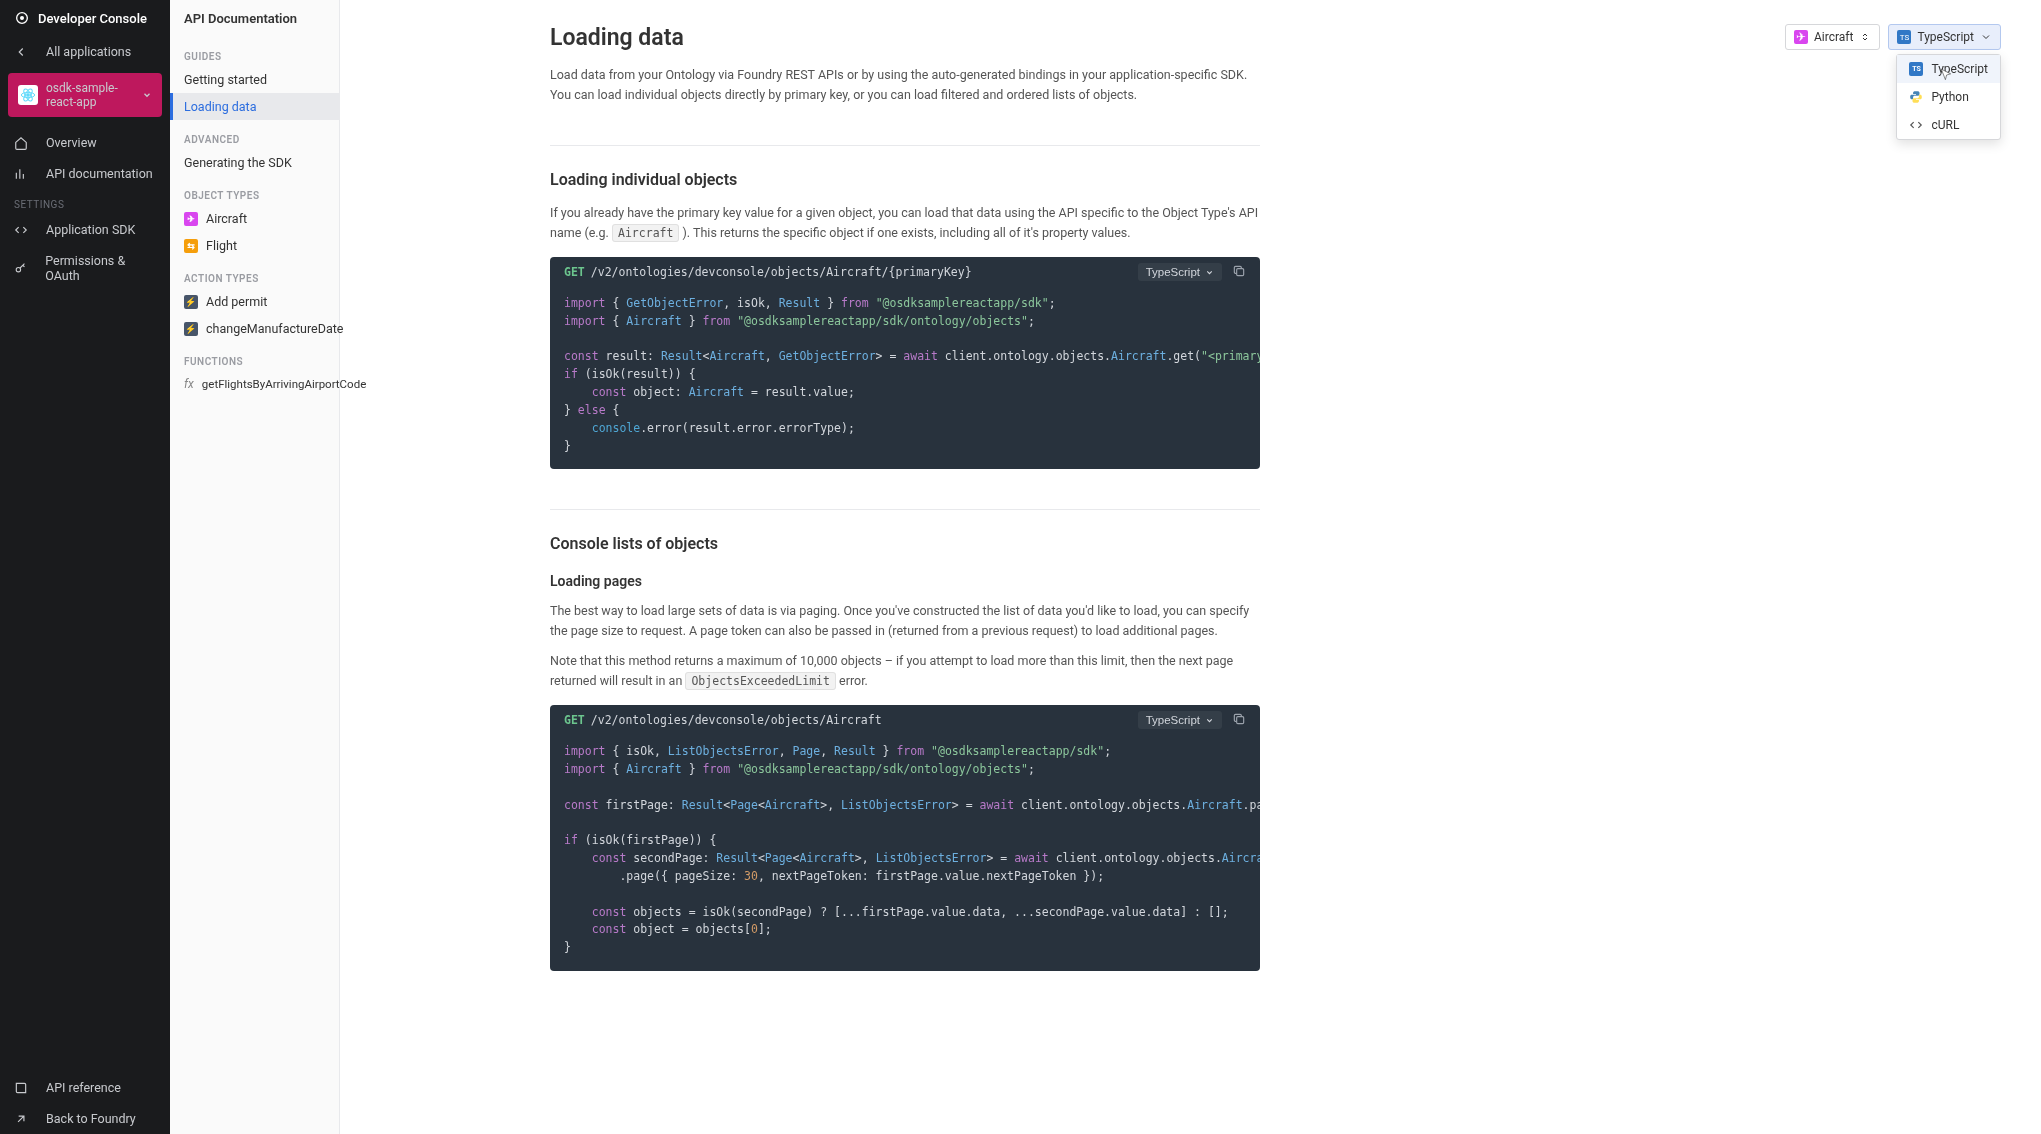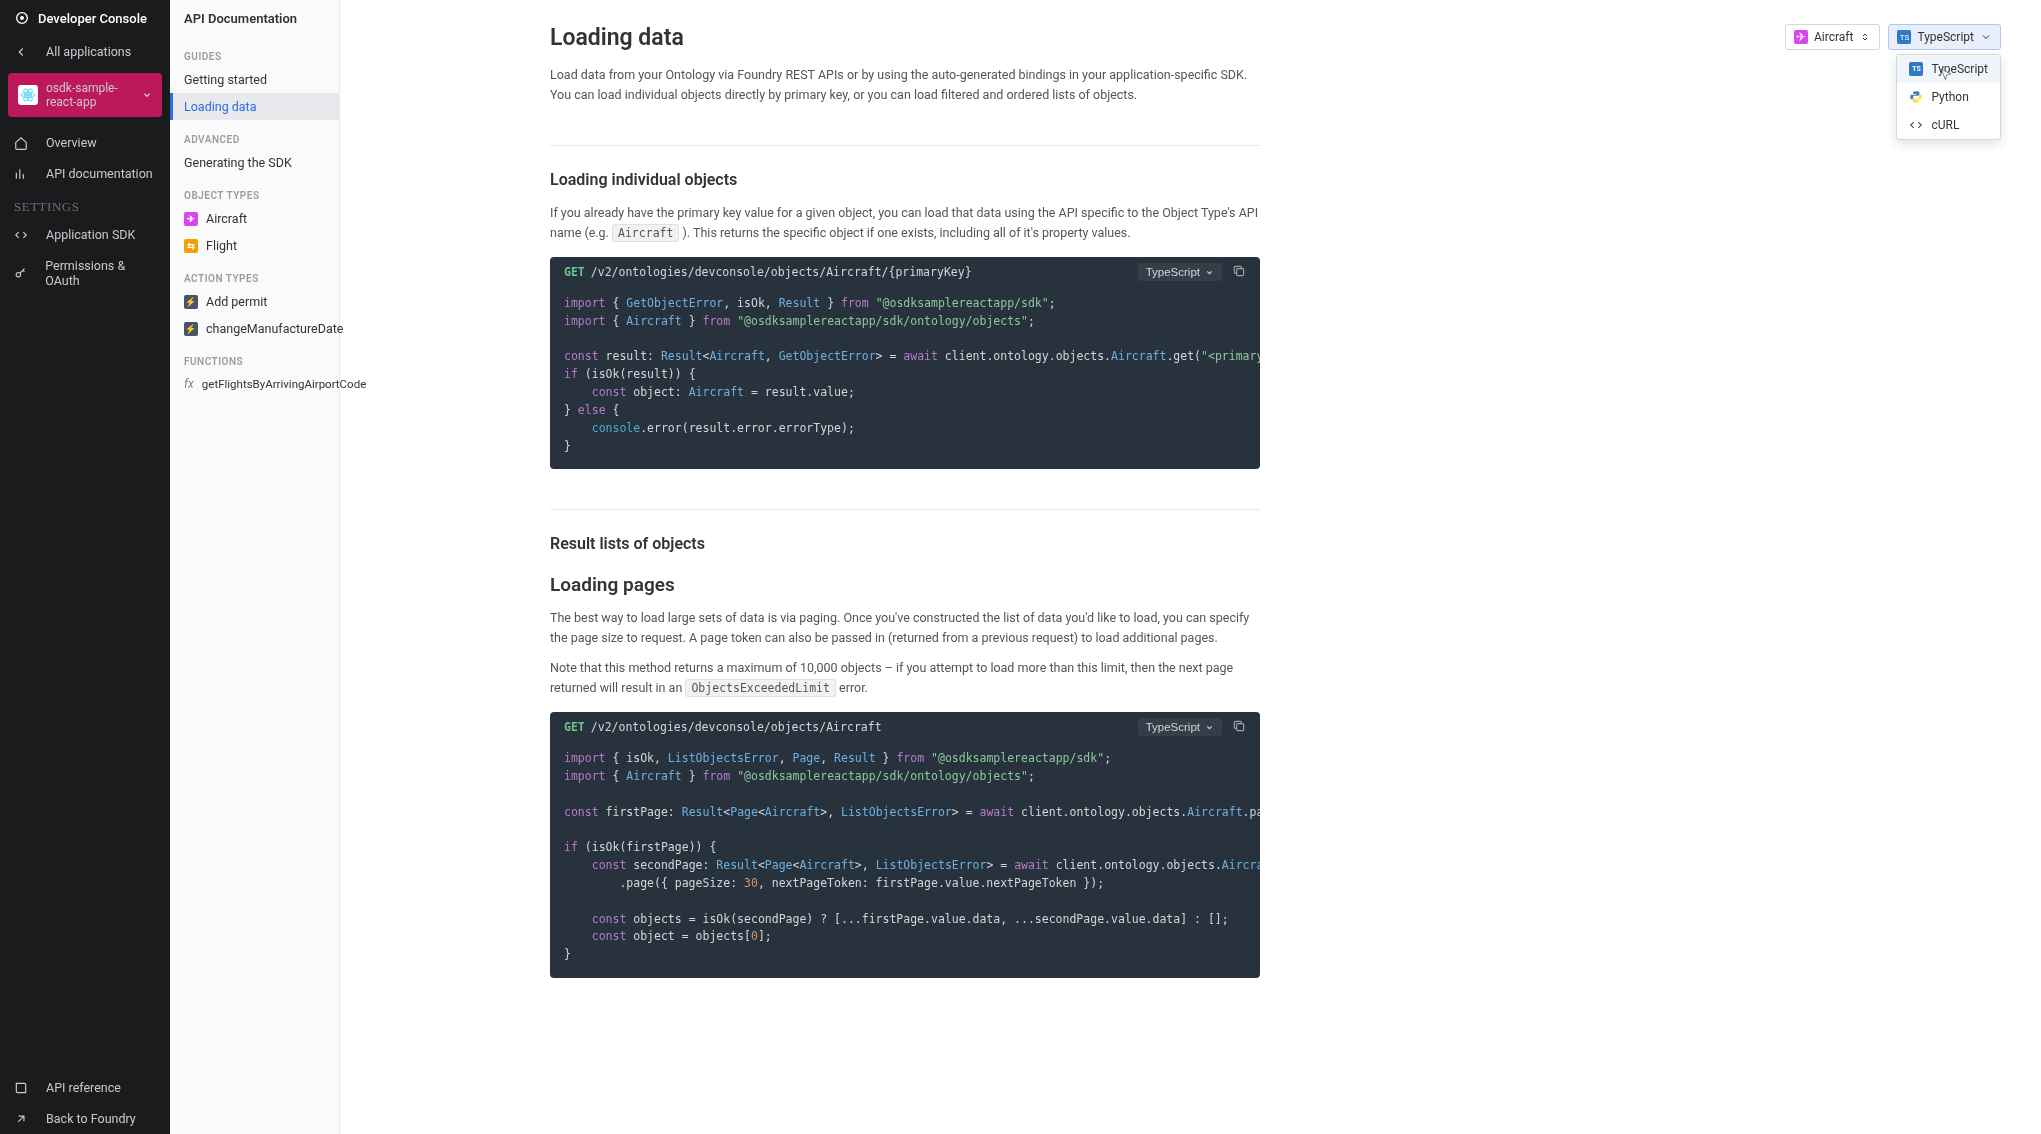--- a/index.html
+++ b/index.html
@@ -10,39 +10,39 @@
 
 .sidebar-dark { width: 170px; background: #1a1b1d; color: #c8cace; display: flex; flex-direction: column; font-size: 12.5px; }
 .sidebar-dark .header { display: flex; align-items: center; gap: 8px; padding: 10px 14px; color: #fff; font-weight: 500; font-size: 13px; }
 .sidebar-dark .header svg { width: 16px; height: 16px; }
 .sidebar-dark .row { display: flex; align-items: center; gap: 18px; padding: 8px 14px; cursor: pointer; }
 .sidebar-dark .row svg { width: 14px; height: 14px; stroke: currentColor; fill: none; }
 .sidebar-dark .app-box { display: flex; align-items: center; gap: 8px; padding: 8px 10px; margin: 6px 8px 10px 8px; background: #be185d; border-radius: 4px; cursor: pointer; }
 .sidebar-dark .app-box .app-icon { width: 20px; height: 20px; background: #fff; border-radius: 3px; display: flex; align-items: center; justify-content: center; flex-shrink: 0; }
 .sidebar-dark .app-box .app-name { font-size: 12px; line-height: 14px; overflow-wrap: anywhere; flex: 1; }
 .sidebar-dark .app-box .chevron { margin-left: auto; }
-.sidebar-dark .section-label { font-size: 13px; text-transform: uppercase; letter-spacing: 0.5px; color: #6b6e76; padding: 10px 14px 4px; font-family: Liberation Serif, serif; }
+.sidebar-dark .section-label { font-size: 10px; text-transform: uppercase; letter-spacing: 0.5px; color: #6b6e76; padding: 10px 14px 4px; }
 .sidebar-dark .spacer { flex: 1; }
 
 
 .sidebar-light { width: 170px; background: #fafafa; border-right: 1px solid #e8e9ec; display: flex; flex-direction: column; font-size: 12.5px; }
 .sidebar-light .title { font-weight: 600; font-size: 13px; padding: 11px 14px; color: #333; }
 .sidebar-light .section-label { font-size: 10px; text-transform: uppercase; letter-spacing: 0.5px; color: #9a9ca2; padding: 14px 14px 4px; font-weight: 600; }
 .sidebar-light .item { padding: 6px 14px; cursor: pointer; color: #333; }
 .sidebar-light .item.active { background: #e8e9ec; border-left: 3px solid #2c6ddf; padding-left: 11px; color: #2c6ddf; }
 .sidebar-light .icon-item { display: flex; align-items: center; gap: 8px; }
 .sidebar-light .obj-icon { width: 14px; height: 14px; border-radius: 2px; display: flex; align-items: center; justify-content: center; color: #fff; font-size: 9px; font-weight: bold; flex-shrink: 0; }
 .sidebar-light .fx-icon { font-style: italic; color: #888; font-size: 12px; width: 14px; text-align: center; }
 
 
 .main { flex: 1; overflow-y: auto; position: relative; }
 .main-inner { max-width: 790px; margin: 0 0 0 170px; padding: 24px 40px 60px; }
 h1 { font-size: 23px; font-weight: 600; margin-bottom: 14px; }
 h2 { font-size: 16px; font-weight: 600; margin: 40px 0 14px; padding-top: 24px; border-top: 1px solid #e8e9ec; }
-h3 { font-size: 19px; font-weight: 600; margin: 20px 0 12px; }
+h3 { font-size: 14px; font-weight: 600; margin: 20px 0 12px; }
 p { font-size: 12.5px; line-height: 1.6; color: #555; margin-bottom: 10px; }
 code.inline { font-family: ui-monospace, SFMono-Regular, Menlo, monospace; background: #f2f2f2; border: 1px solid #e0e0e0; border-radius: 3px; padding: 1px 5px; font-size: 11.5px; }
 
 
 .top-controls { position: absolute; top: 24px; right: 40px; display: flex; gap: 8px; align-items: flex-start; }
 .select-btn { display: flex; align-items: center; gap: 6px; border: 1px solid #d6d7da; background: #fff; border-radius: 3px; padding: 5px 8px; cursor: pointer; font-size: 12px; }
 .select-btn.highlight { background: #e8eefb; border-color: #b3c8ef; }
 .select-btn svg { width: 12px; height: 12px; }
 .select-btn .obj-icon { width: 14px; height: 14px; border-radius: 2px; display: flex; align-items: center; justify-content: center; color: #fff; }
 
@@ -260,21 +260,21 @@
 
 <span class="tok-kw">const</span> result: <span class="tok-type">Result</span>&lt;<span class="tok-type">Aircraft</span>, <span class="tok-type">GetObjectError</span>&gt; = <span class="tok-kw">await</span> client.ontology.objects.<span class="tok-type">Aircraft</span>.get(<span class="tok-str">"&lt;primaryKey&gt;"</span>);
 <span class="tok-kw">if</span> (isOk(result)) {
     <span class="tok-kw">const</span> object: <span class="tok-type">Aircraft</span> = result.value;
 } <span class="tok-kw">else</span> {
     <span class="tok-fn">console</span>.error(result.error.errorType);
 }</div>
       </div>
 
 
-      <h2>Result lists of objects</h2>
+      <h2>Console lists of objects</h2>
       <h3>Loading pages</h3>
       <p>The best way to load large sets of data is via paging. Once you've constructed the list of data you'd like to load, you can specify the page size to request. A page token can also be passed in (returned from a previous request) to load additional pages.</p>
       <p>
         <span>Note that this method returns a maximum of 10,000 objects – if you attempt to load more than this limit, then the next page returned will result in an </span>
         <code class="inline">ObjectsExceededLimit</code>
         <span> error.</span>
       </p>
 
       <div class="code-block">
         <div class="code-header">

